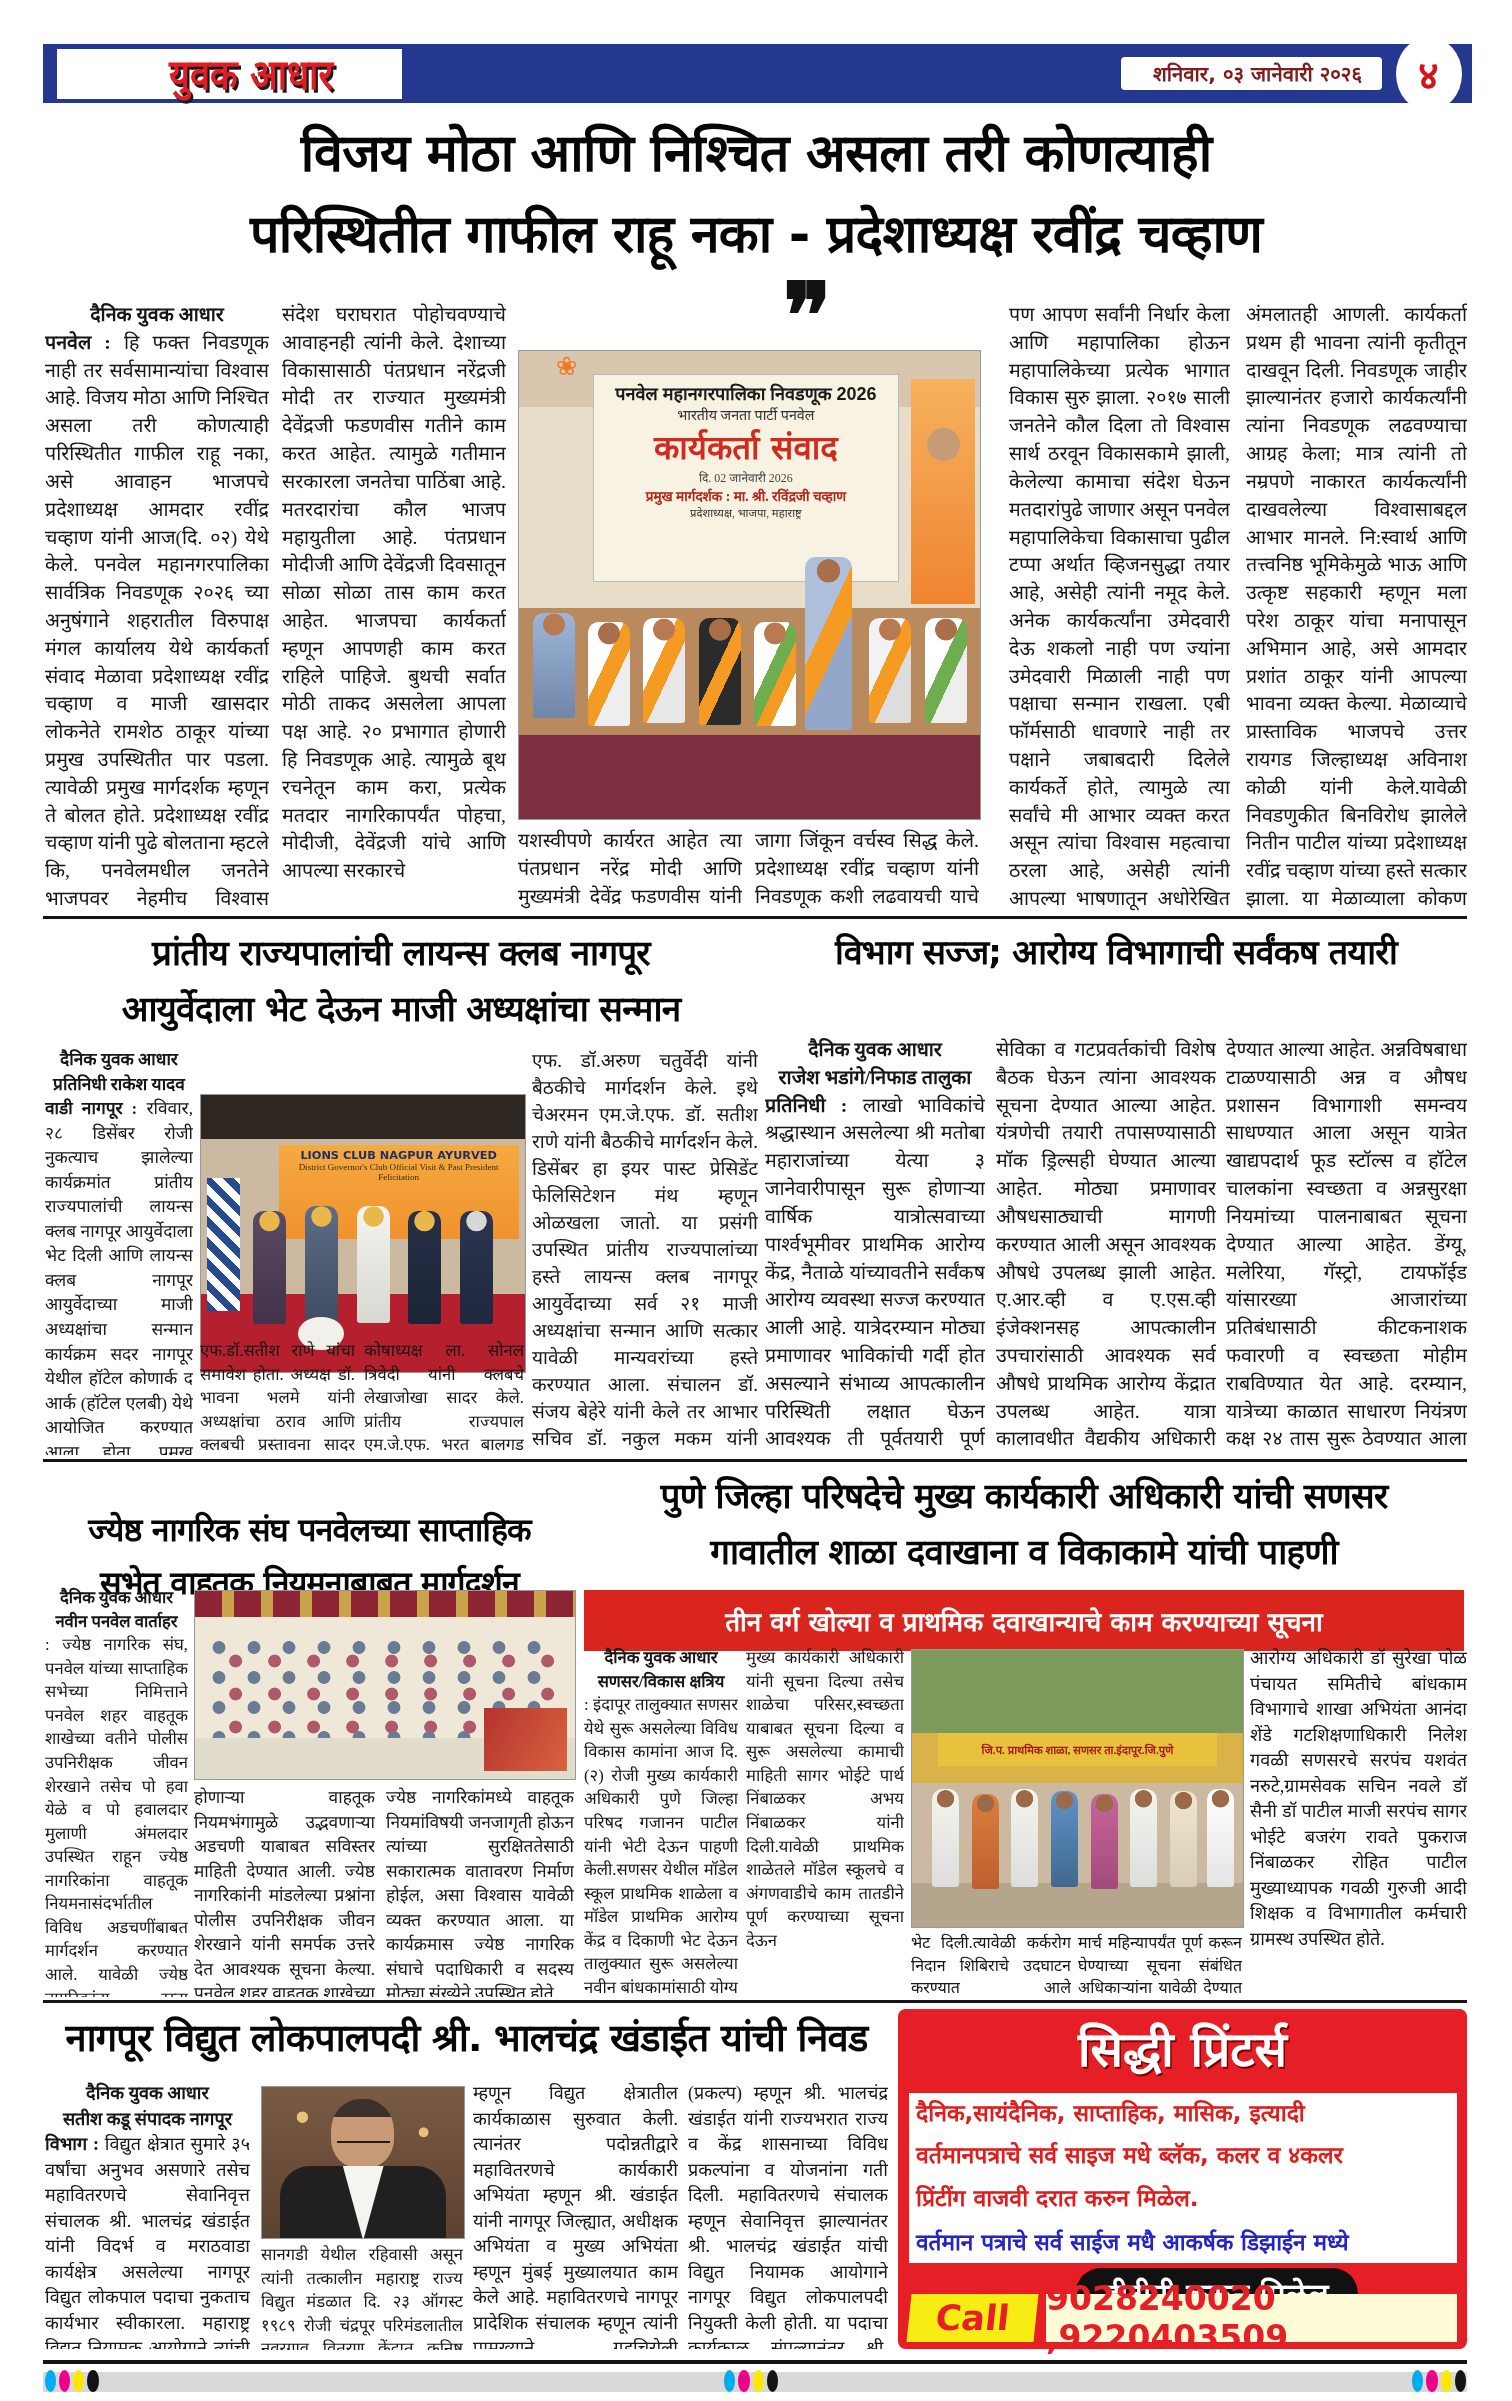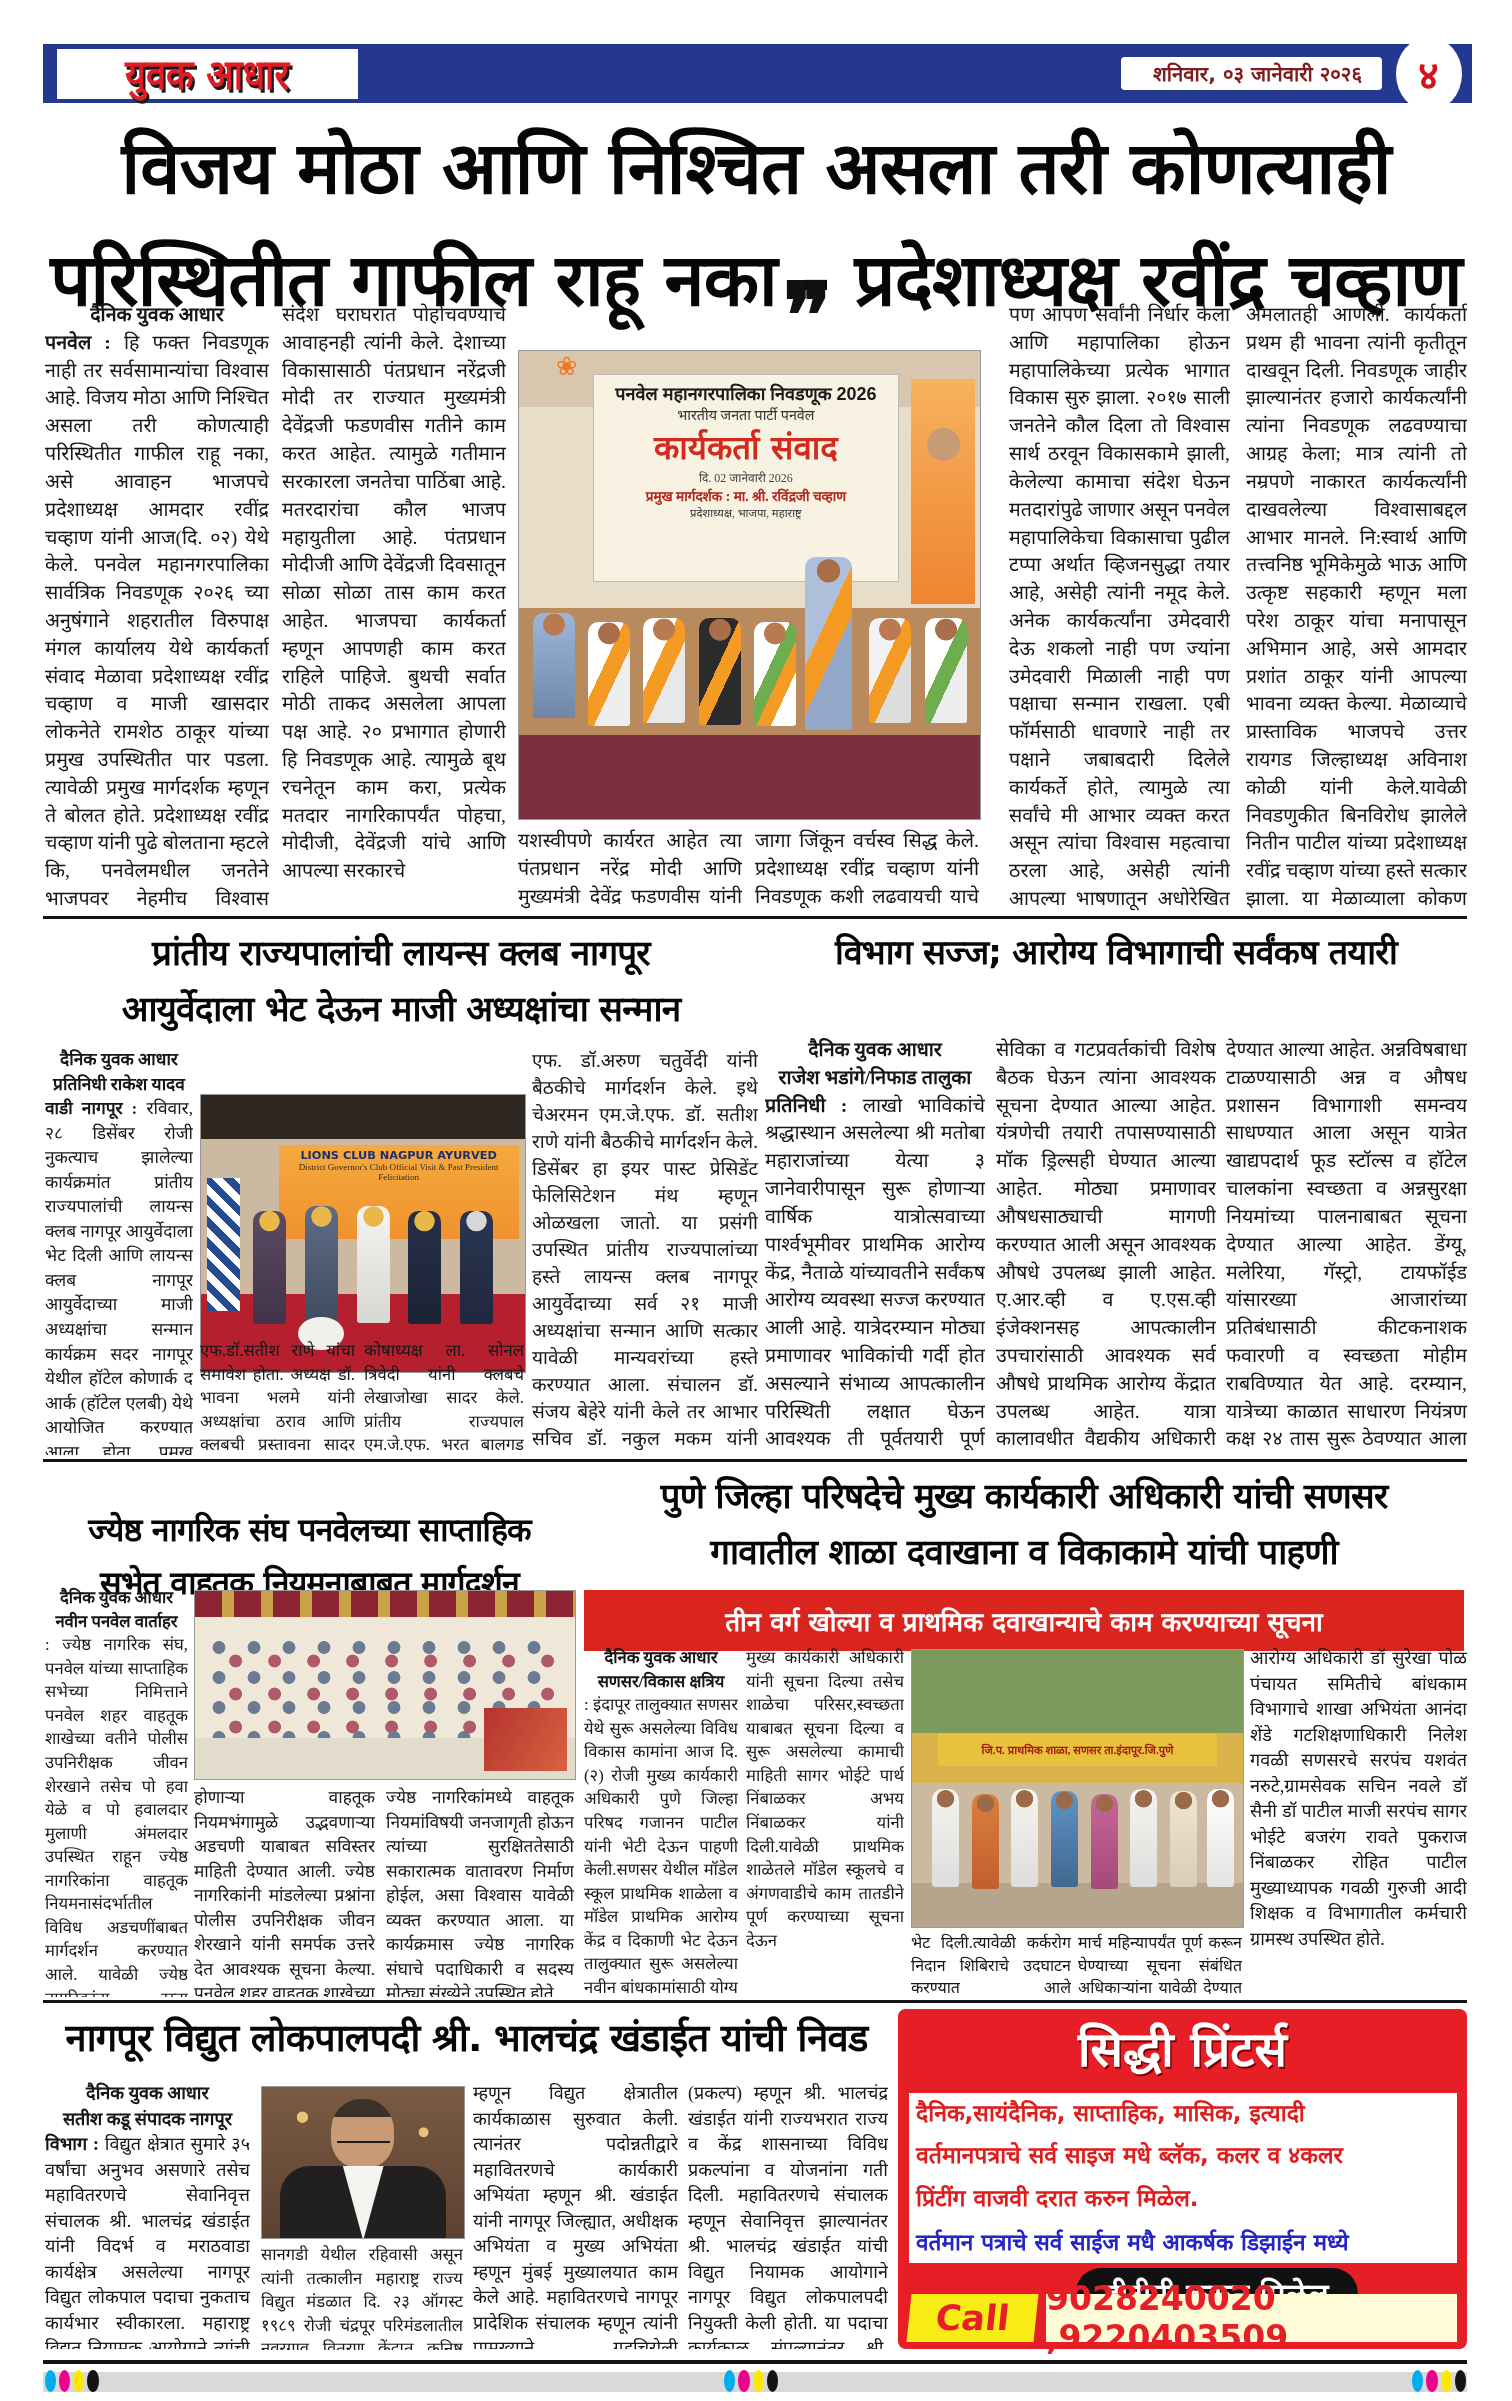--- a/index.html
+++ b/index.html
@@ -10,21 +10,21 @@
   .byc{font-weight:bold;display:block;text-align:center;}
   .byin{font-weight:bold;}
   .hl{position:absolute;text-align:center;font-weight:800;color:#060606;
       font-family:"DejaVu Sans",sans-serif;letter-spacing:-0.8px;}
   .hl span{display:block;}
   .rule{position:absolute;background:#141414;}
   .photo{position:absolute;overflow:hidden;border:0.8px solid #999;}
   
   .mast{position:absolute;left:43px;top:44px;width:1429px;height:59px;background:#24388f;}
   .logobox{position:absolute;left:13.6px;top:4.5px;width:301px;height:50px;background:#ffffff;
-           display:flex;align-items:center;justify-content:center;}
+           display:flex;align-items:center;justify-content:center;padding-left:44px;}
   .logotext{font-family:"DejaVu Sans",sans-serif;font-weight:800;font-size:36px;color:#e01c24;
             text-shadow:2.3px 2.3px 0 #1a1a1a;transform:scaleY(1.15);}
   .datebox{position:absolute;right:90px;top:12.8px;width:249px;height:33px;background:#ffffff;border-radius:3.8px;
            display:flex;align-items:center;justify-content:center;font-weight:bold;font-size:20.3px;color:#7f1d1d;
            font-family:"DejaVu Sans",sans-serif;padding-left:12px;}
   .pgcircle{position:absolute;right:10.5px;top:-7.5px;width:66px;height:74px;background:#ffffff;border-radius:50%;
             display:flex;align-items:center;justify-content:center;font-weight:800;font-size:39px;color:#d6121b;
             font-family:"DejaVu Serif",serif;}
   
   .redband{position:absolute;background:#d9251d;color:#ffffff;display:flex;align-items:center;justify-content:center;
@@ -58,21 +58,21 @@
 <body>
 
 <div class="mast">
   <div class="logobox">
     <span class="logotext">युवक आधार</span>
   </div>
   <div class="datebox">शनिवार, ०३ जानेवारी २०२६</div>
   <div class="pgcircle">४</div>
 </div>
 
-<div class="hl" style="left:45px;top:113px;width:1422px;font-size:72px;line-height:1.55;">
+<div class="hl" style="left:45px;top:113px;width:1422px;font-size:52px;line-height:1.55;">
   <span>विजय मोठा आणि निश्चित असला तरी कोणत्याही</span>
   <span>परिस्थितीत गाफील राहू नका - प्रदेशाध्यक्ष रवींद्र चव्हाण</span>
 </div>
 
 <div class="colx" style="left:45px;top:301px;width:224px;height:610px;font-size:19.6px;">
   <span class="byc">दैनिक युवक आधार</span>
   <span class="byin">पनवेल :</span>
   <span>हि फक्त निवडणूक नाही तर सर्वसामान्यांचा विश्वास आहे. विजय मोठा आणि निश्चित असला तरी कोणत्याही परिस्थितीत गाफील राहू नका, असे आवाहन भाजपचे प्रदेशाध्यक्ष आमदार रवींद्र चव्हाण यांनी आज(दि. ०२) येथे केले. पनवेल महानगरपालिका सार्वत्रिक निवडणूक २०२६ च्या अनुषंगाने शहरातील विरुपाक्ष मंगल कार्यालय येथे कार्यकर्ता संवाद मेळावा प्रदेशाध्यक्ष रवींद्र चव्हाण व माजी खासदार लोकनेते रामशेठ ठाकूर यांच्या प्रमुख उपस्थितीत पार पडला. त्यावेळी प्रमुख मार्गदर्शक म्हणून ते बोलत होते. प्रदेशाध्यक्ष रवींद्र चव्हाण यांनी पुढे बोलताना म्हटले कि, पनवेलमधील जनतेने भाजपवर नेहमीच विश्वास टाकला आहे. हा विश्वास कायम राखण्यासाठी प्रत्येक कार्यकर्ता शेवटच्या घटकापर्यंत प्रामाणिकपणाने काम करत आहे. संघटनात्मक ताकद, विकासकामांचा लेखाजोखा आणि जनसेठ भेट संवाद यांच्या जोरावर पनवेलमध्ये भाजप महायुती मोठा विजय मिळवेल, असा विश्वास त्यांनी व्यक्त केला. जनतेच्या प्रश्नाला प्राधान्य देत विकासाचा</span>
 </div>
 <div class="colx" style="left:282px;top:301px;width:224px;height:610px;font-size:19.6px;">संदेश घराघरात पोहोचवण्याचे आवाहनही त्यांनी केले. देशाच्या विकासासाठी पंतप्रधान नरेंद्रजी मोदी तर राज्यात मुख्यमंत्री देवेंद्रजी फडणवीस गतीने काम करत आहेत. त्यामुळे गतीमान सरकारला जनतेचा पाठिंबा आहे. मतरदारांचा कौल भाजप महायुतीला आहे. पंतप्रधान मोदीजी आणि देवेंद्रजी दिवसातून सोळा सोळा तास काम करत आहेत. भाजपचा कार्यकर्ता म्हणून आपणही काम करत राहिले पाहिजे. बुथची सर्वात मोठी ताकद असलेला आपला पक्ष आहे. २० प्रभागात होणारी हि निवडणूक आहे. त्यामुळे बूथ रचनेतून काम करा, प्रत्येक मतदार नागरिकापर्यंत पोहचा, मोदीजी, देवेंद्रजी यांचे आणि आपल्या सरकारचे</div>

